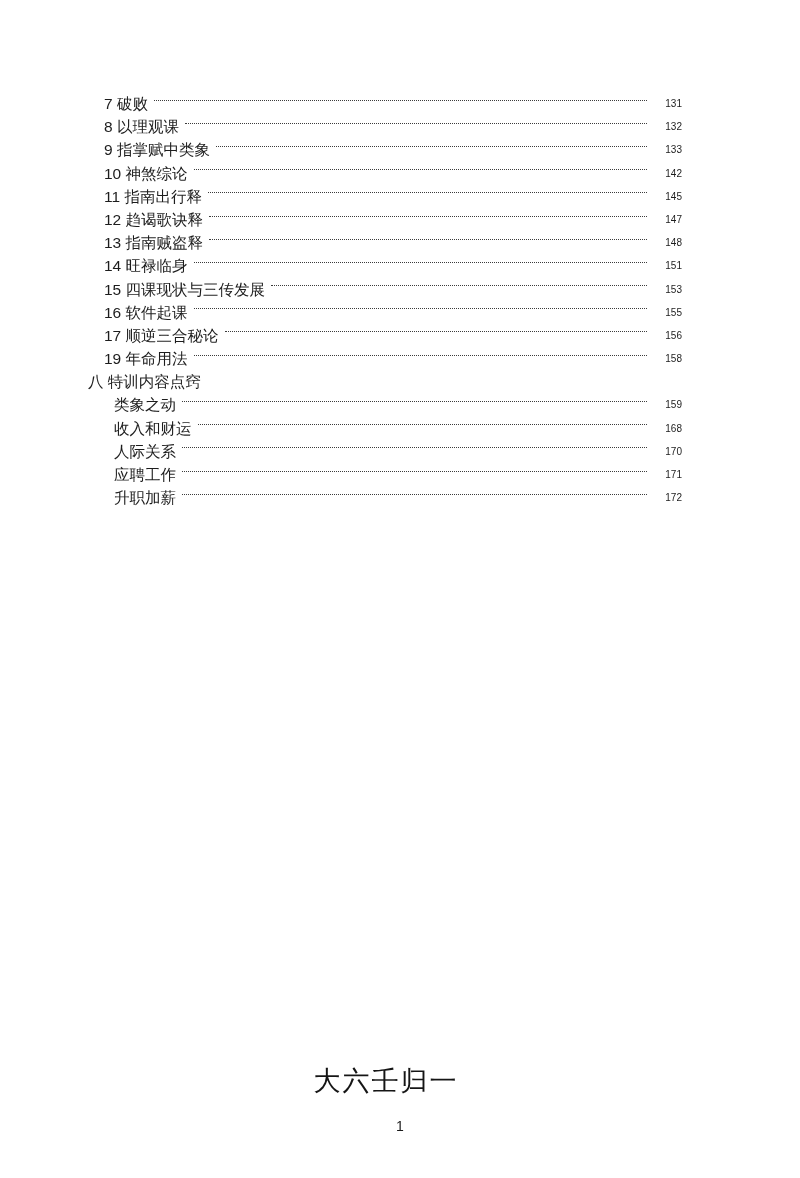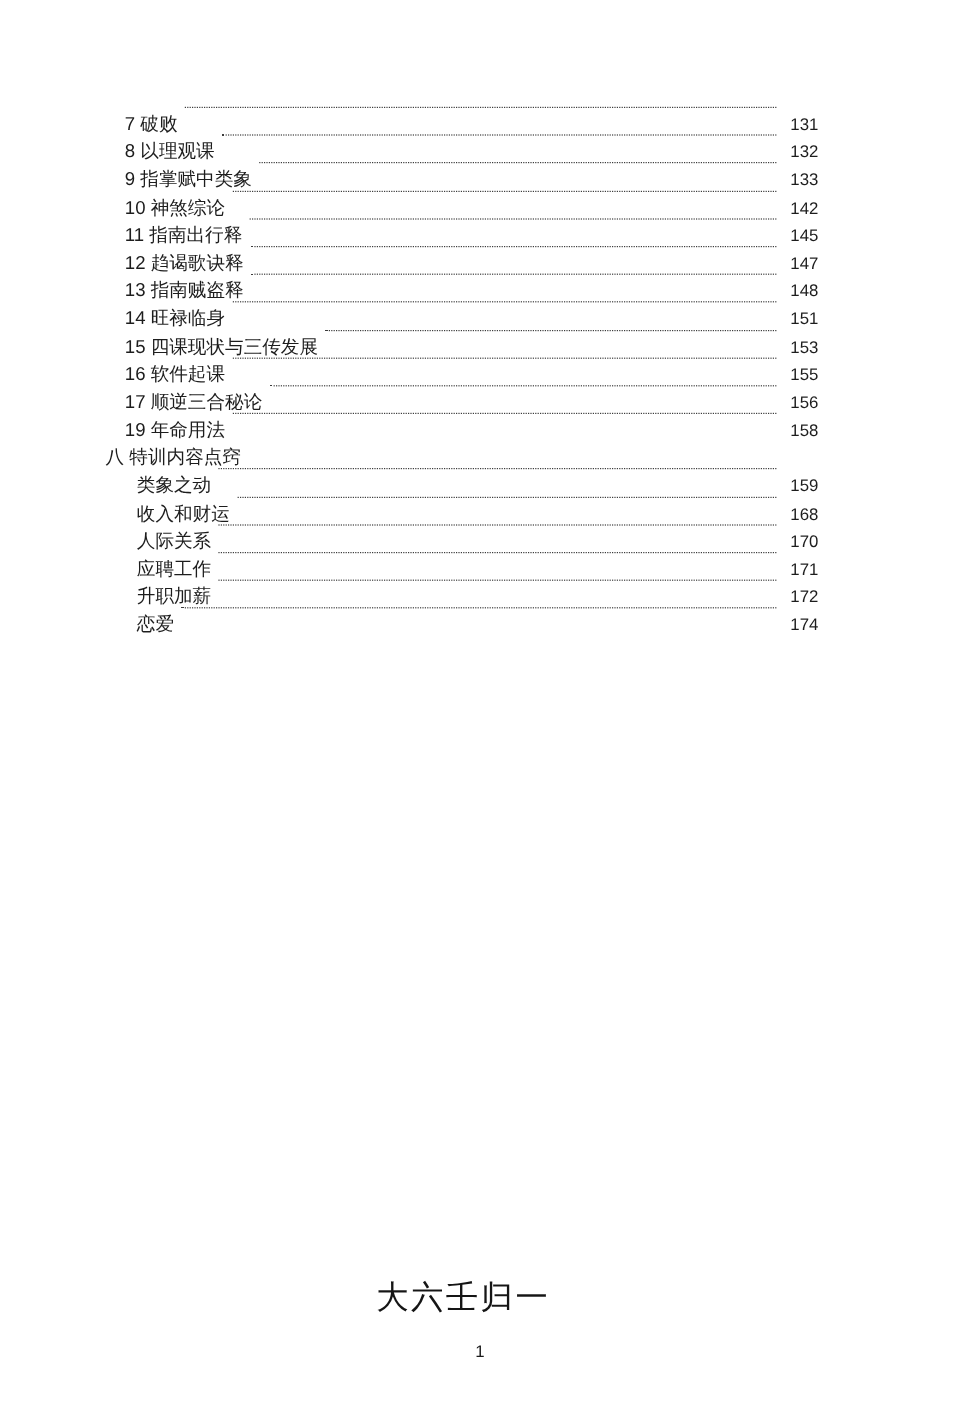--- a/index.html
+++ b/index.html
@@ -23,21 +23,21 @@
     height: 1178px;
   }
   .toc {
     position: absolute;
     left: 88px;
     top: 92px;
     width: 594px;
   }
   .toc-row {
     display: flex;
-    align-items: flex-start;
+    align-items: center;
     width: 100%;
     height: 23.2px;
     font-size: 15.5px;
     line-height: 23.2px;
     color: #1d1d1d;
     white-space: nowrap;
   }
   .toc-row .label {
     flex: 0 0 auto;
     padding-right: 4px;
@@ -48,21 +48,21 @@
     height: 1px;
     margin: 0 2px;
     border-bottom: 1px dotted #3c3c3c;
     transform: translateY(-4px);
   }
   .toc-row .page-num {
     flex: 0 0 auto;
     padding-left: 5px;
     text-align: right;
     min-width: 28px;
-    font-size: 14px;
+    font-size: 10px;
   }
   
   .lvl-section .label { padding-left: 0px; }
   .lvl-item .label { padding-left: 16px; }
   .lvl-sub .label { padding-left: 26px; }
 
   .no-dots .dots {
     border-bottom: none;
   }
   .book-title {
@@ -175,23 +175,18 @@
       <div class="toc-row lvl-sub">
         <span class="label">应聘工作</span>
         <span class="dots"></span>
         <span class="page-num">171</span>
       </div>
       <div class="toc-row lvl-sub">
         <span class="label">升职加薪</span>
         <span class="dots"></span>
         <span class="page-num">172</span>
       </div>
-      <div class="toc-row lvl-sub">
-        <span class="label">恋爱</span>
-        <span class="dots"></span>
-        <span class="page-num">174</span>
-      </div>
     </div>
 
   <div class="book-title">大六壬归一</div>
   <div class="page-number">1</div>
 
 </div>
 
 </body></html>

